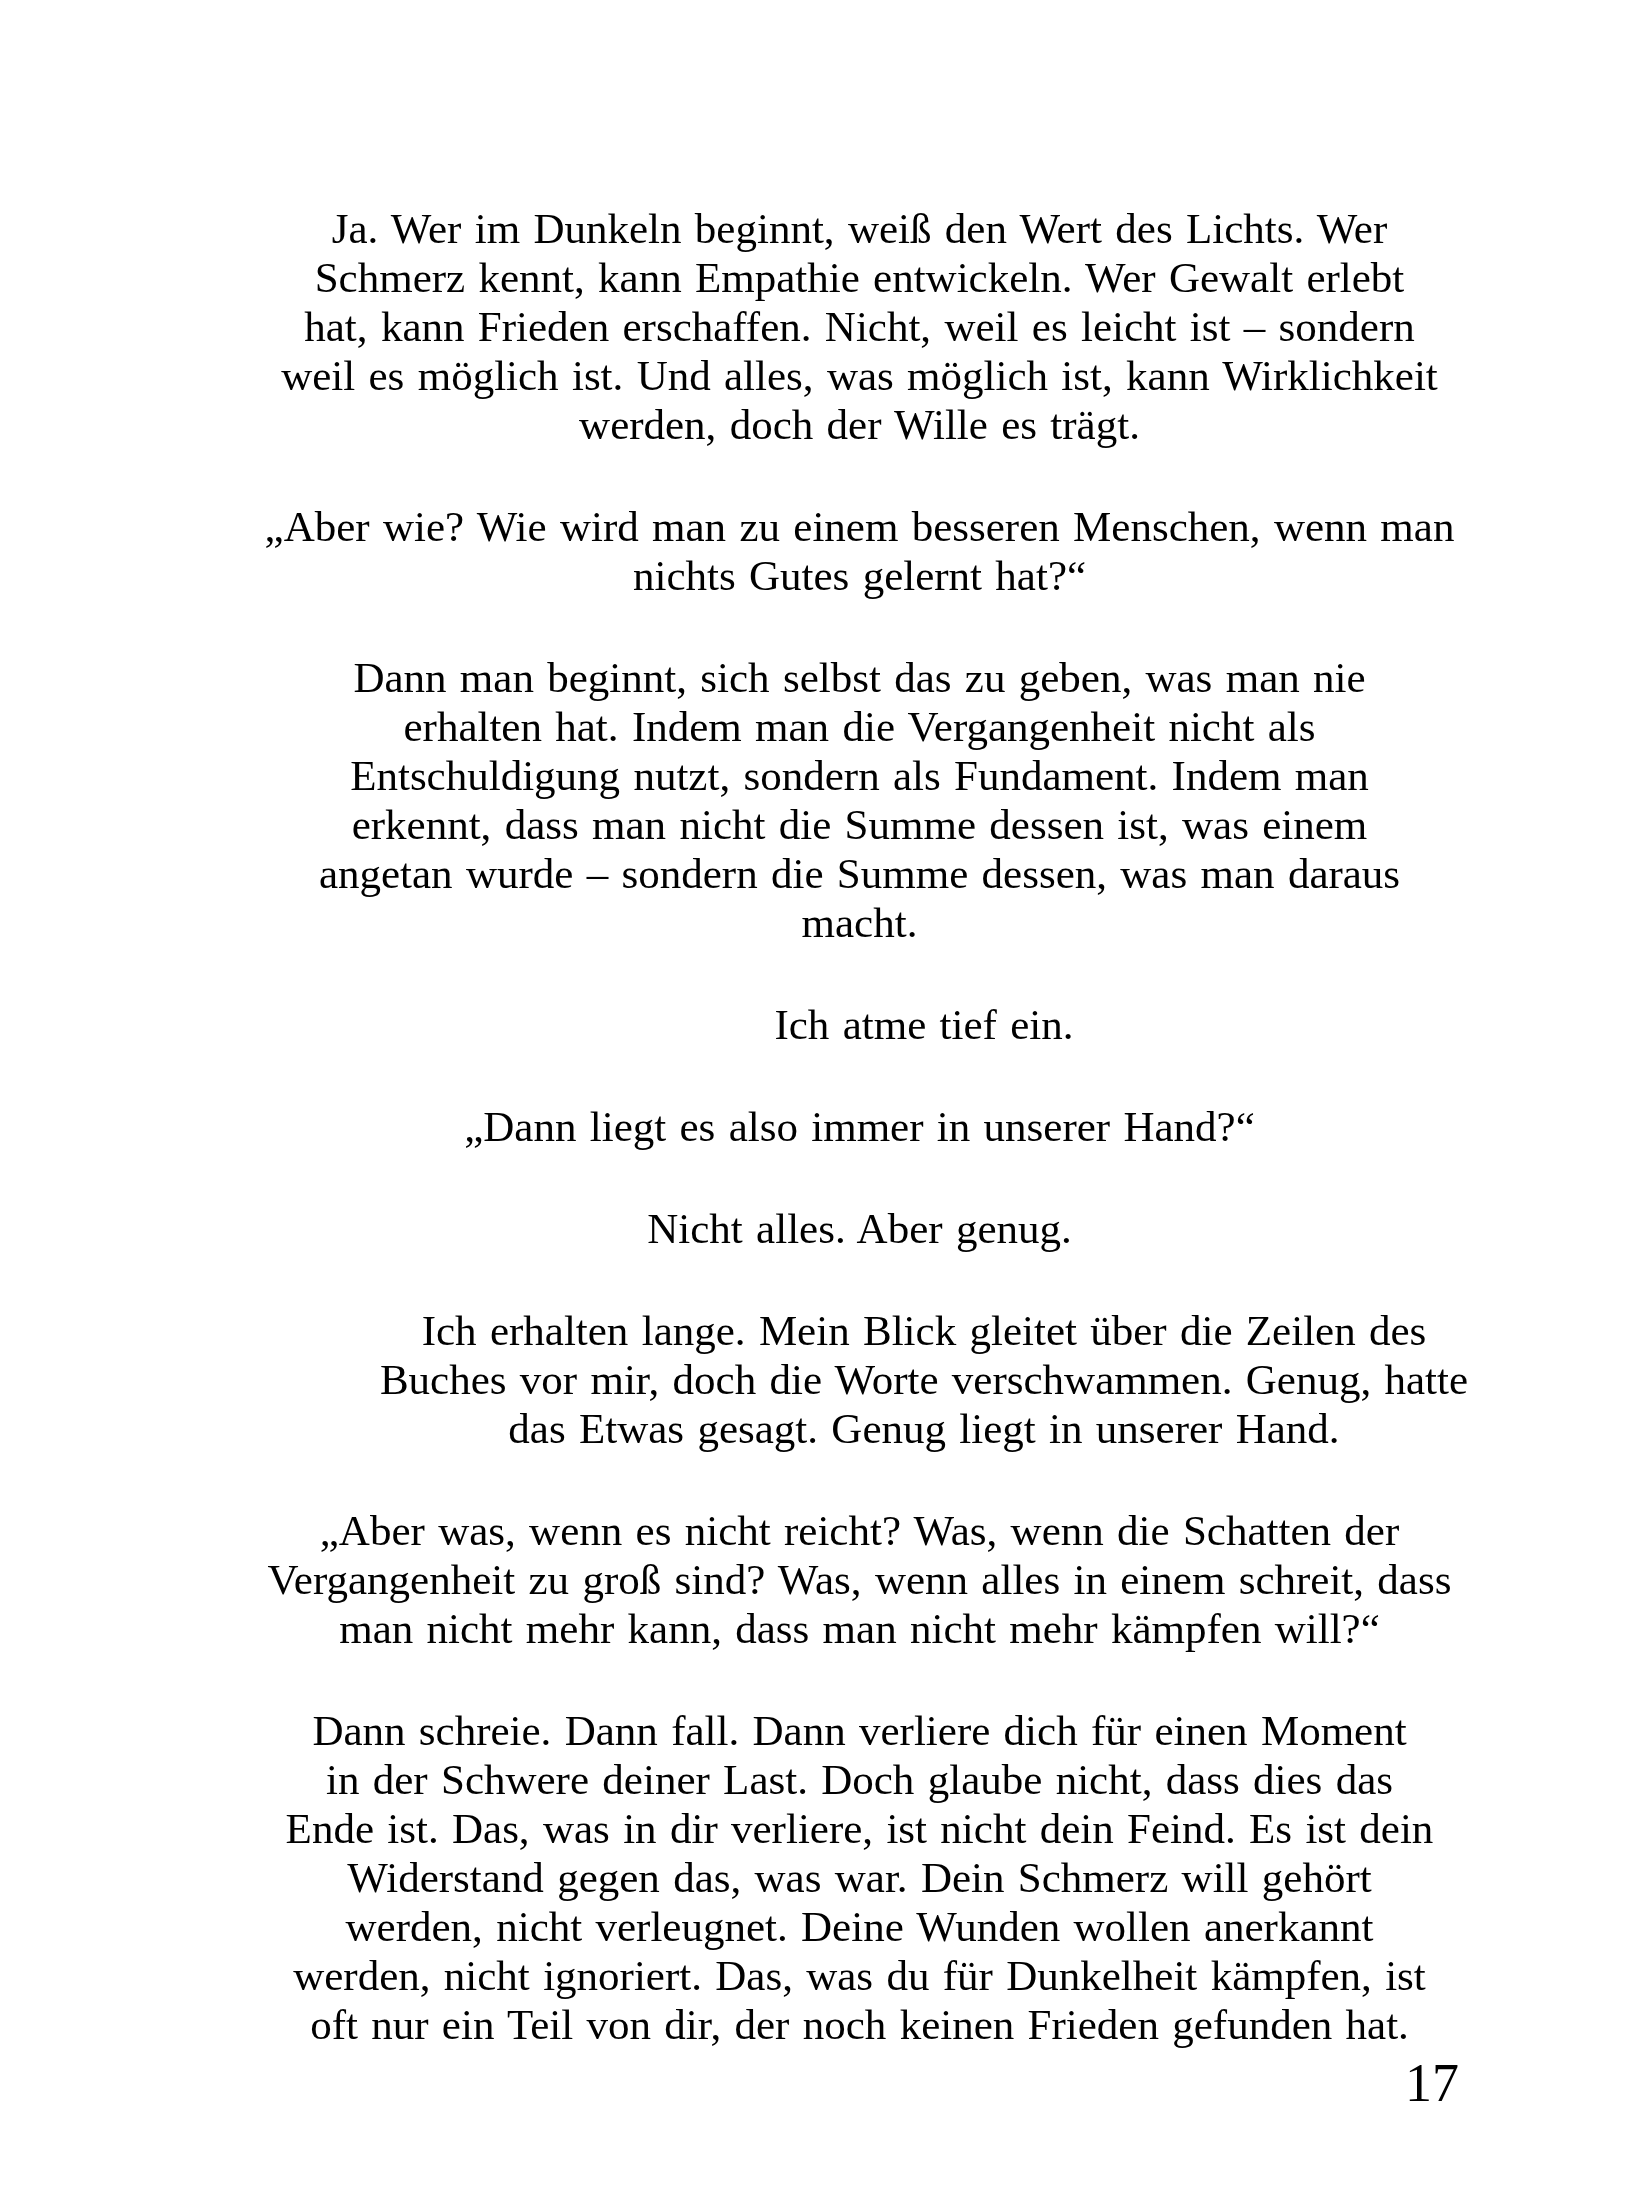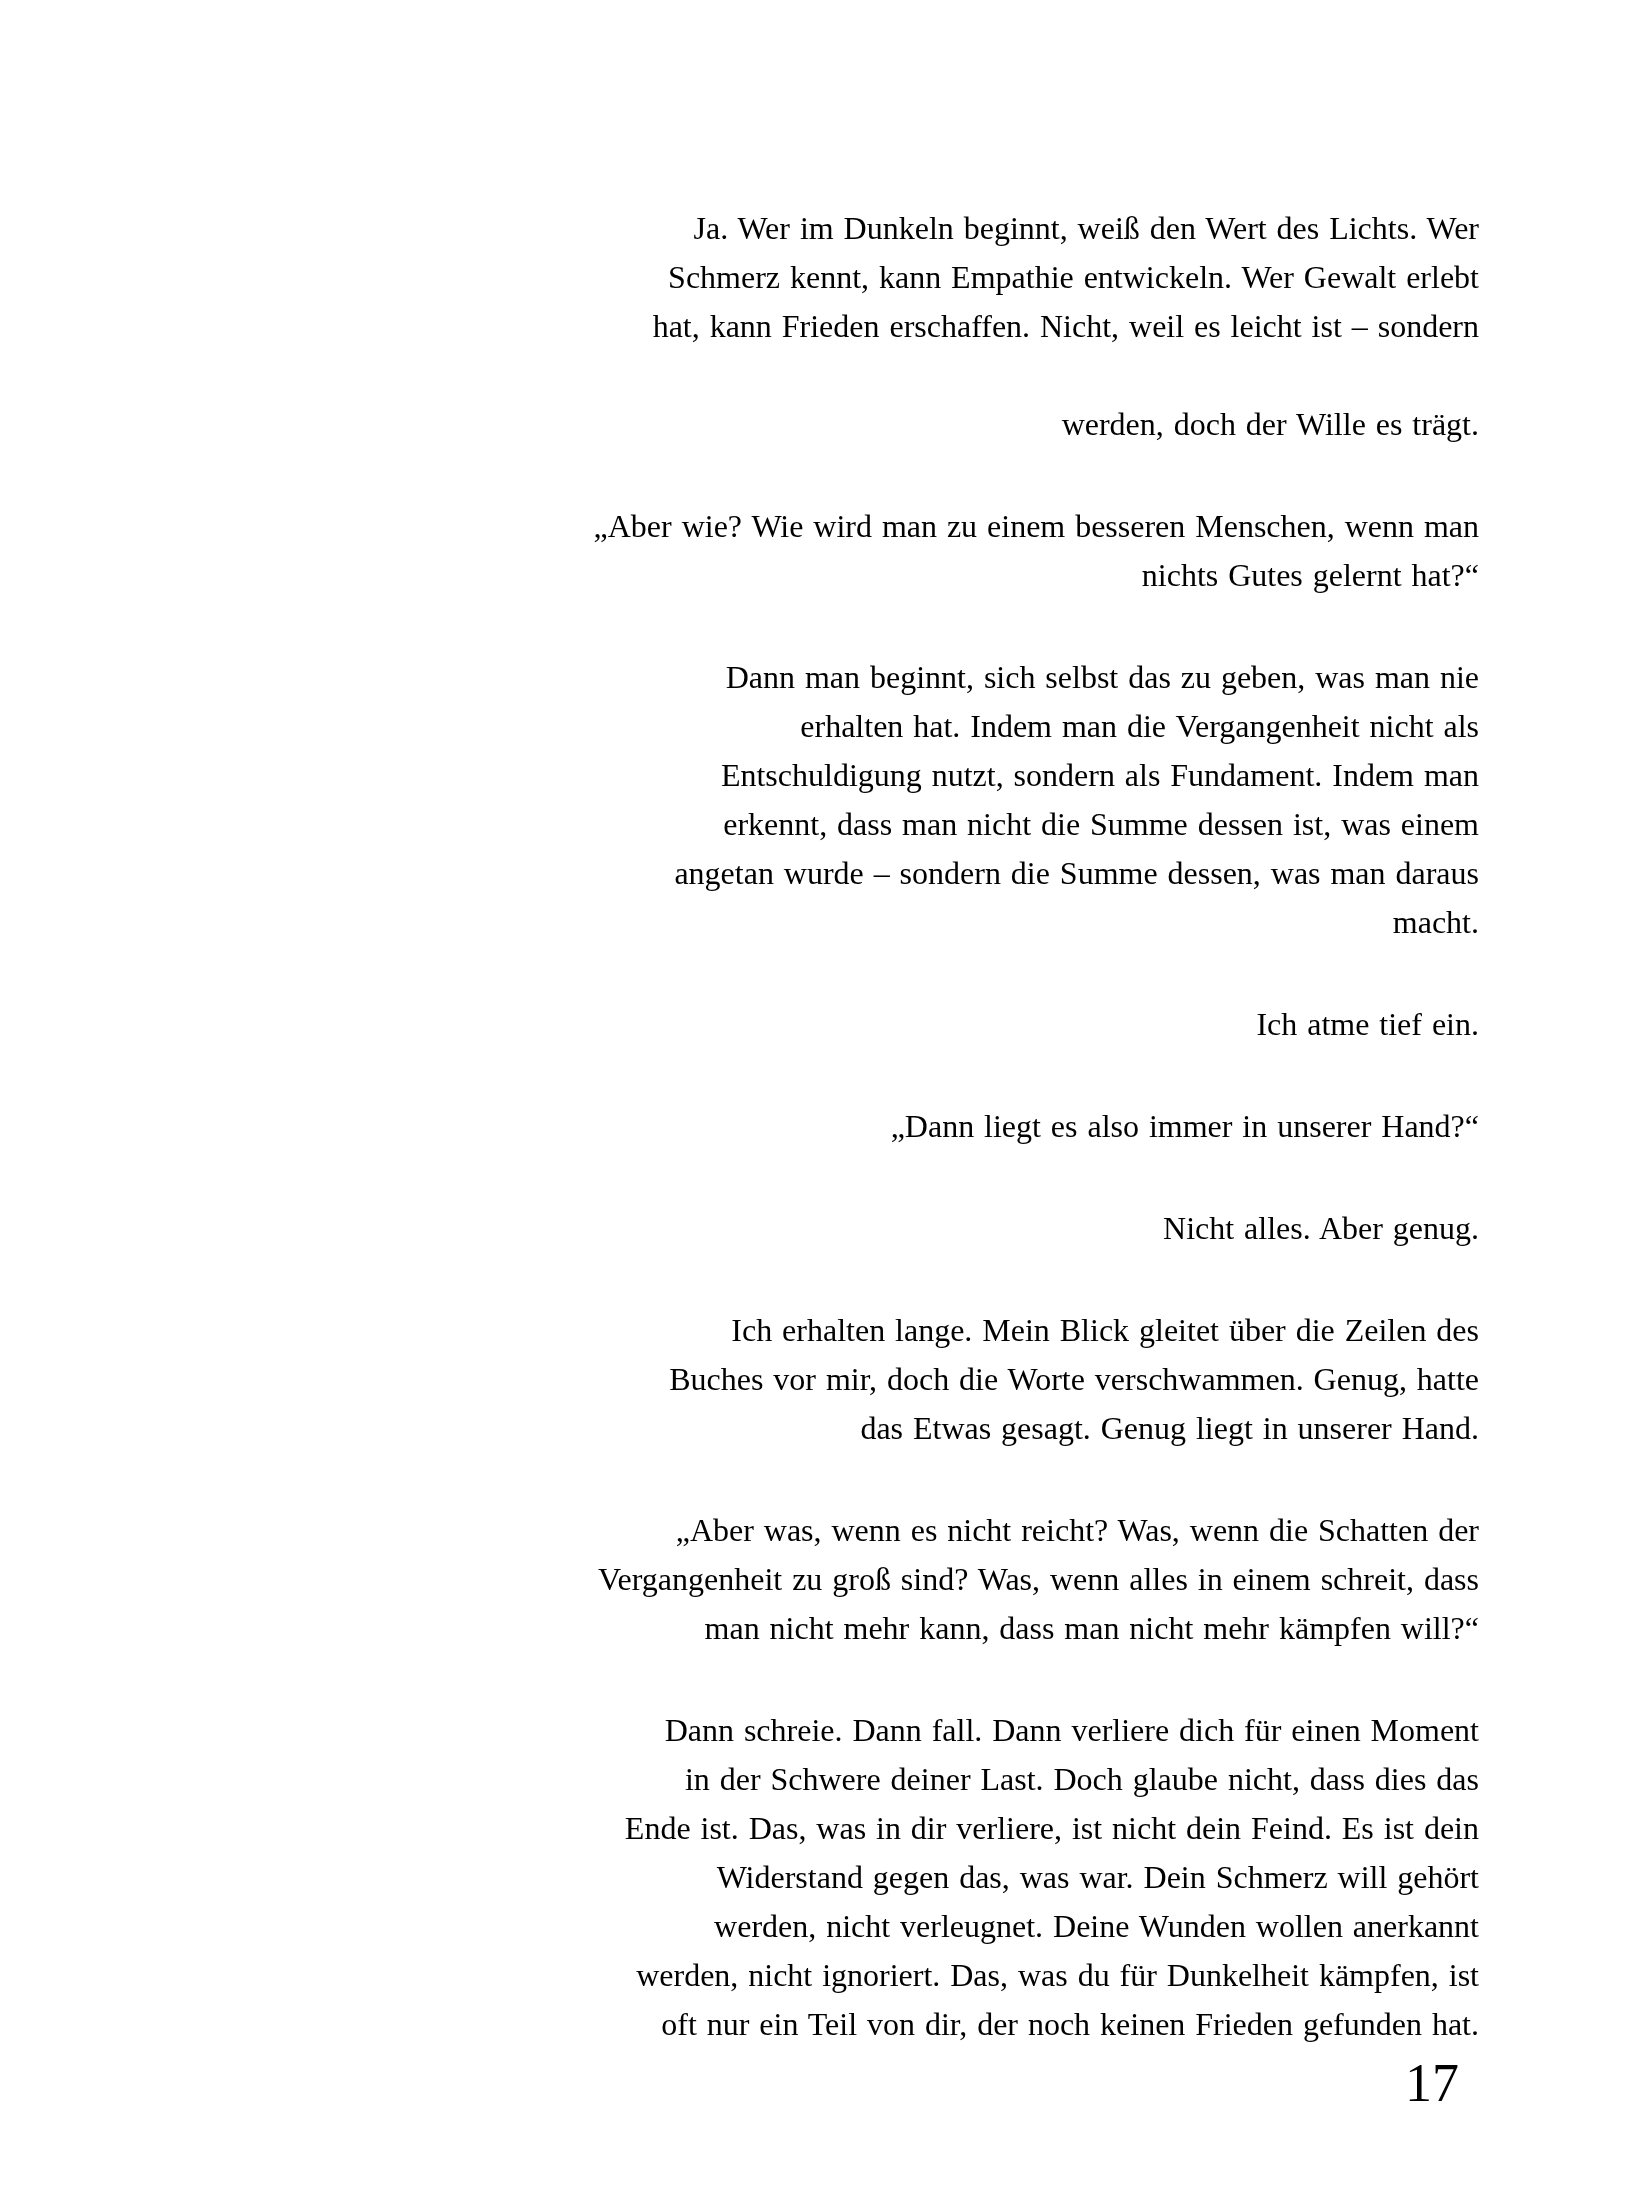--- a/index.html
+++ b/index.html
@@ -18,23 +18,23 @@
   }
   .text-block {
     position: absolute;
     left: 240px;
     top: 204px;
     width: 1239px;
   }
   .para {
     margin: 0;
     padding: 0;
-    font-size: 32px;
+    font-size: 43px;
     line-height: 49px;
-    text-align: right;
+    text-align: center;
     word-spacing: 0.06em;
   }
   .para + .para {
     margin-top: 53px;
   }
   .para.indent {
     padding-left: 129px;
   }
   .line {
     white-space: pre;
@@ -50,21 +50,21 @@
 </head>
 <body>
 
 <div class="page">
   <main class="text-block">
 
     <p class="para">
       <span class="line">Ja. Wer im Dunkeln beginnt, weiß den Wert des Lichts. Wer</span><br>
       <span class="line">Schmerz kennt, kann Empathie entwickeln. Wer Gewalt erlebt</span><br>
       <span class="line">hat, kann Frieden erschaffen. Nicht, weil es leicht ist – sondern</span><br>
-      <br>
+      <span class="line">weil es möglich ist. Und alles, was möglich ist, kann Wirklichkeit</span><br>
       <span class="line">werden, doch der Wille es trägt.</span>
     </p>
 
     <p class="para">
       <span class="line">„Aber wie? Wie wird man zu einem besseren Menschen, wenn man</span><br>
       <span class="line">nichts Gutes gelernt hat?“</span>
     </p>
 
     <p class="para">
       <span class="line">Dann man beginnt, sich selbst das zu geben, was man nie</span><br>

